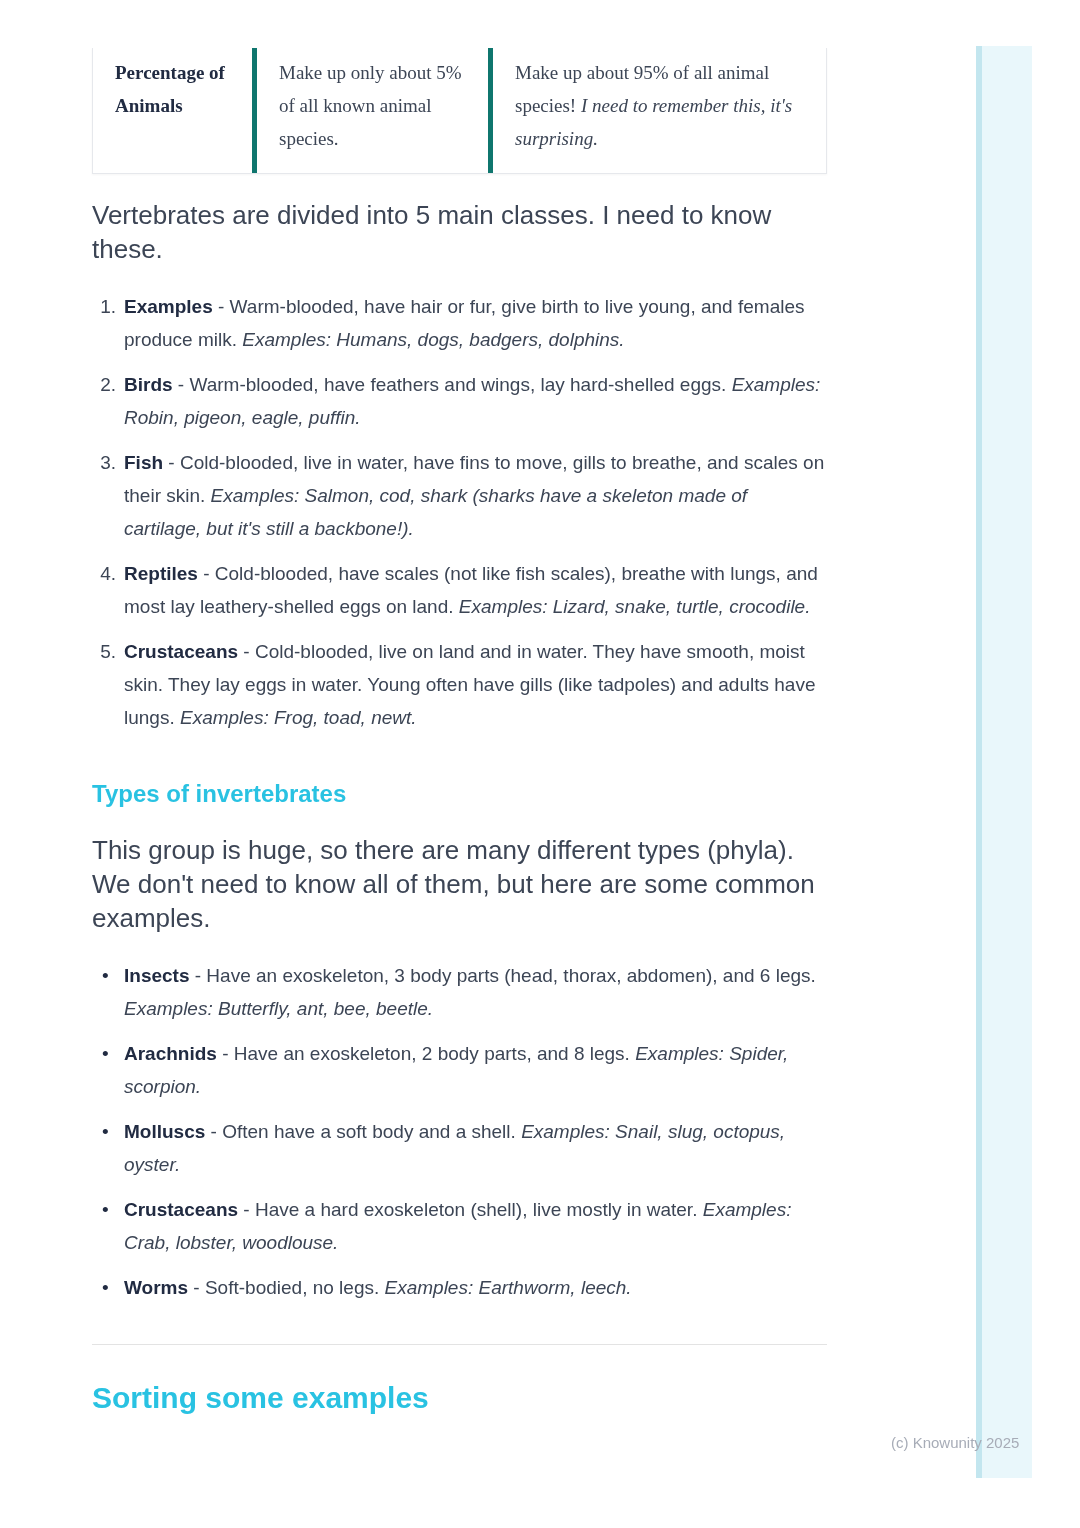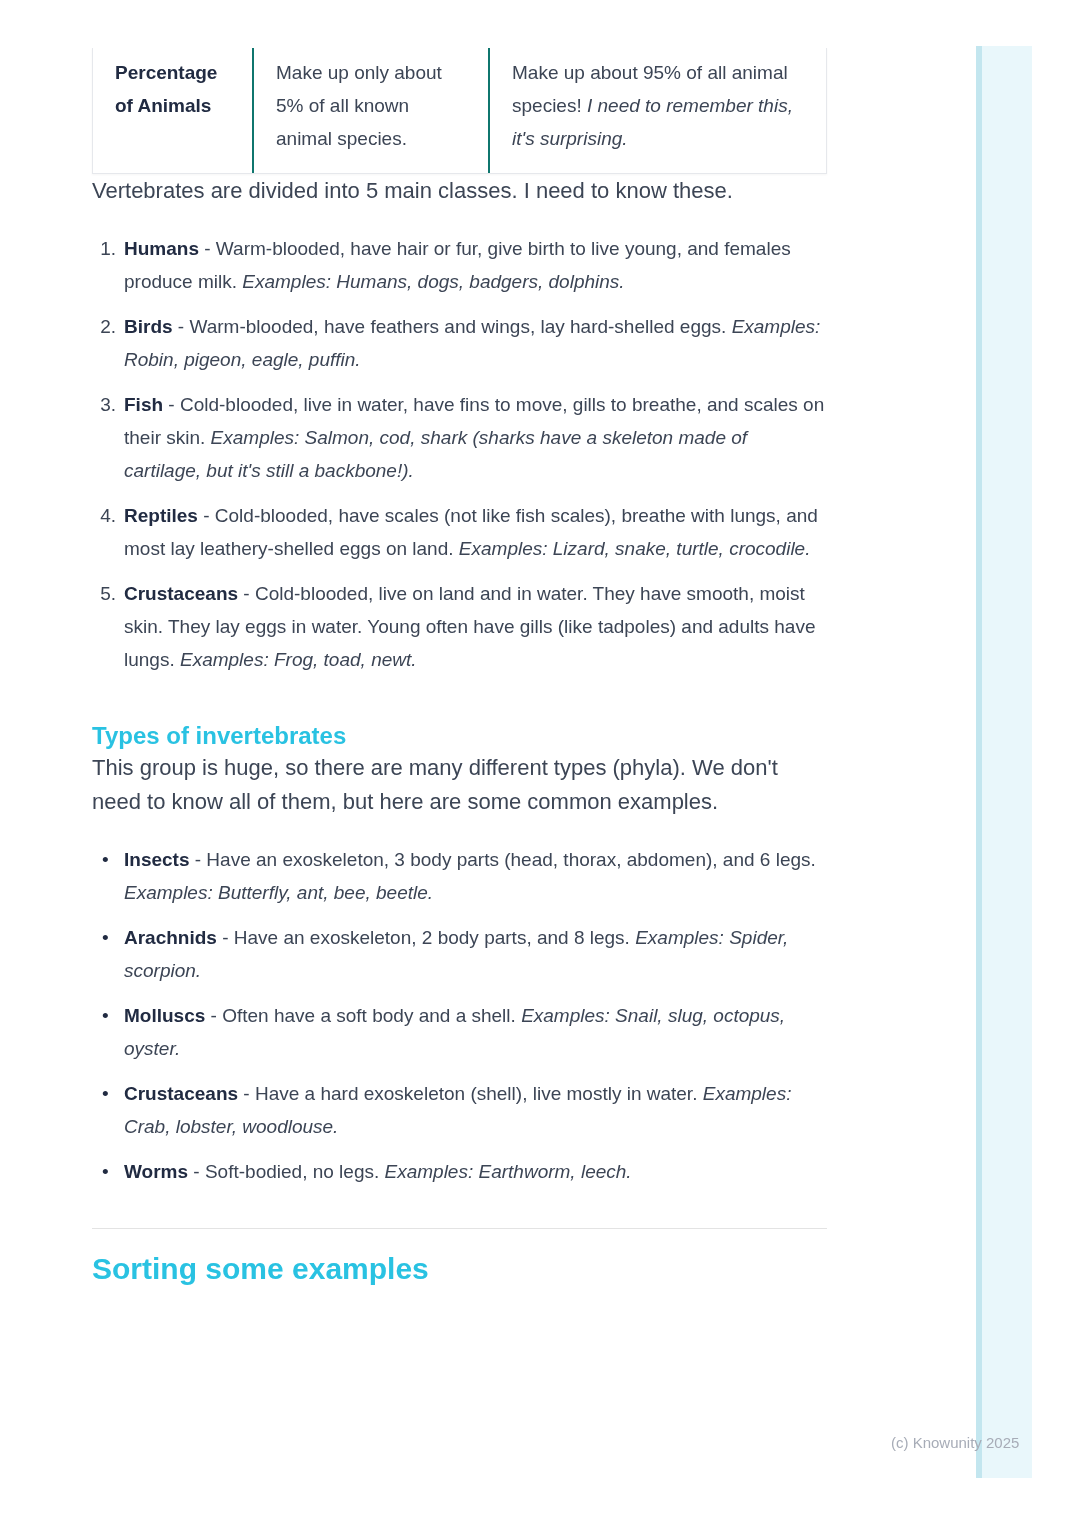--- a/index.html
+++ b/index.html
@@ -18,47 +18,49 @@
     z-index: 2;
   }
   
   .tbl {
     margin-top: 48px;
     display: grid;
     grid-template-columns: 159px 236px 337px;
     border: 1px solid #e6e8ec;
     border-top: none;
     box-shadow: 0 1px 2px rgba(0,0,0,0.04);
+    font-family: Liberation Serif, serif;
   }
   .tbl .cell {
     padding: 8px 20px 18px 22px;
     font-size: 19px;
     line-height: 33px;
-    border-left: 2px solid #0f766e;
+    border-left: 5px solid #0f766e;
   }
   .tbl .cell:first-child { border-left: none; }
   .cell-head { font-weight: bold; color: #212b42; }
   .ital { font-style: italic; }
   
   h3.sec {
     margin-top: 45px;
     font-size: 24px;
     font-weight: bold;
     color: #29c2e2;
     line-height: 30px;
   }
   h2.sec-lg {
-    margin-top: 21px;
+    margin-top: 34px;
     font-size: 30px;
     font-weight: 800;
     color: #29c2e2;
     line-height: 38px;
   }
   p.intro {
-    font-size: 22px;
+    margin-top: 24px;
+    font-size: 26px;
     line-height: 34px;
   }
   
   ol.vlist, ul.ilist {
     margin-top: 24px;
     list-style: none;
   }
   ol.vlist { counter-reset: li; }
   ol.vlist > li, ul.ilist > li {
     position: relative;
@@ -123,21 +125,21 @@
 
   <div class="tbl">
     <div class="cell cell-head">Percentage of Animals</div>
     <div class="cell">Make up only about 5% of all known animal species.</div>
     <div class="cell"><span>Make up about 95% of all animal species! </span><span class="ital">I need to remember this, it's surprising.</span></div>
   </div>
 
   <p class="intro">Vertebrates are divided into 5 main classes. I need to know these.</p>
 
   <ol class="vlist">
-    <li><span class="term">Humans</span><span> - Warm-blooded, have hair or fur, give birth to live young, and females produce milk. </span><span class="ital">Examples: Humans, dogs, badgers, dolphins.</span></li>
+    <li><span class="term">Examples</span><span> - Warm-blooded, have hair or fur, give birth to live young, and females produce milk. </span><span class="ital">Examples: Humans, dogs, badgers, dolphins.</span></li>
     <li><span class="term">Birds</span><span> - Warm-blooded, have feathers and wings, lay hard-shelled eggs. </span><span class="ital">Examples: Robin, pigeon, eagle, puffin.</span></li>
     <li><span class="term">Fish</span><span> - Cold-blooded, live in water, have fins to move, gills to breathe, and scales on their skin. </span><span class="ital">Examples: Salmon, cod, shark (sharks have a skeleton made of cartilage, but it's still a backbone!).</span></li>
     <li><span class="term">Reptiles</span><span> - Cold-blooded, have scales (not like fish scales), breathe with lungs, and most lay leathery-shelled eggs on land. </span><span class="ital">Examples: Lizard, snake, turtle, crocodile.</span></li>
     <li><span class="term">Crustaceans</span><span> - Cold-blooded, live on land and in water. They have smooth, moist skin. They lay eggs in water. Young often have gills (like tadpoles) and adults have lungs. </span><span class="ital">Examples: Frog, toad, newt.</span></li>
   </ol>
 
   <h3 class="sec">Types of invertebrates</h3>
   <p class="intro">This group is huge, so there are many different types (phyla). We don't need to know all of them, but here are some common examples.</p>
 
   <ul class="ilist">

